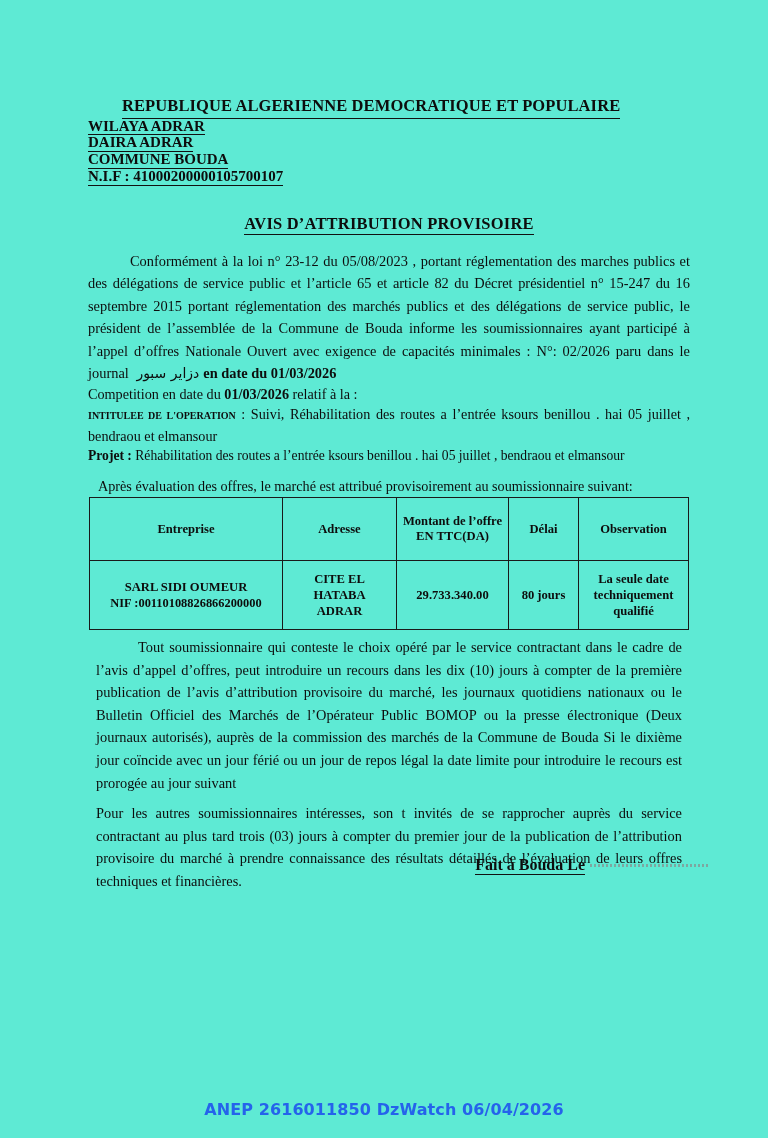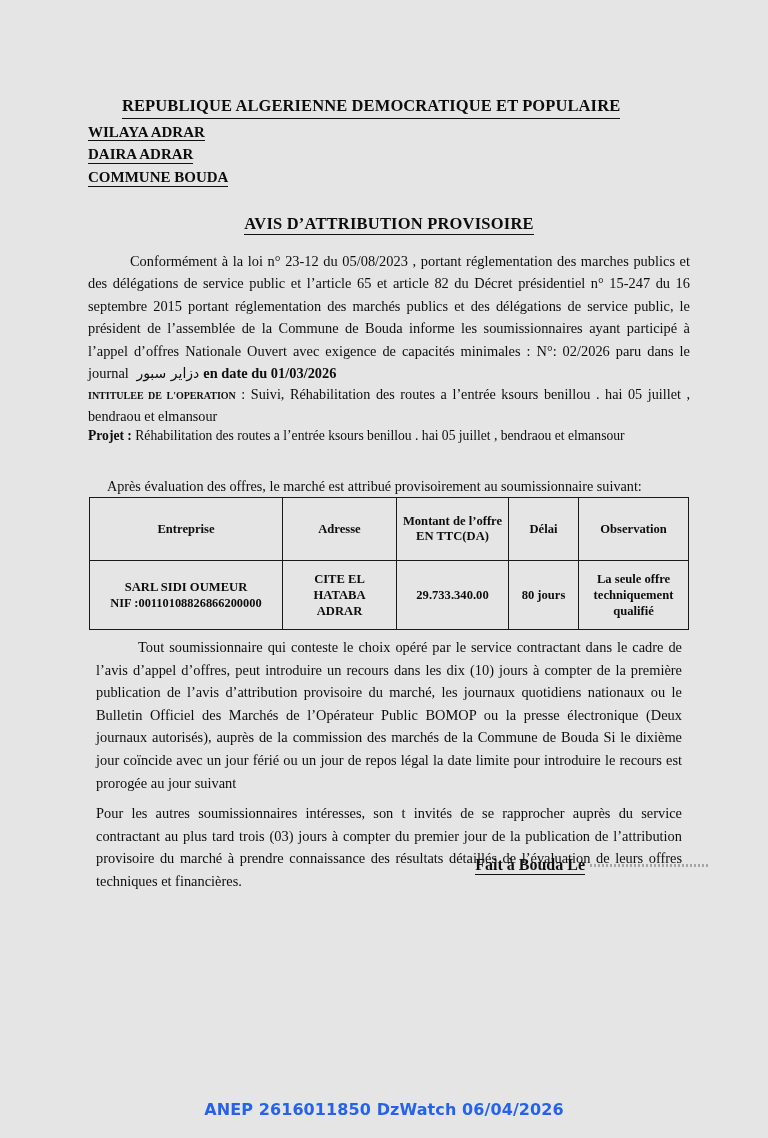--- a/index.html
+++ b/index.html
@@ -12,21 +12,21 @@
     width: 768px;
     height: 1138px;
     position: relative;
     font-family: "Liberation Serif", "DejaVu Serif", serif;
     color: #0d0d0d;
     overflow: hidden;
   }
   .page {
     position: absolute;
     inset: 0;
-    background: #e5e5e5;
+    background: #5eead4;
   }
 
   
   .header {
     position: absolute;
     left: 88px;
     top: 96px;
     width: 600px;
   }
   .org-title {
@@ -37,21 +37,20 @@
     border-bottom: 1.6px solid #111;
     display: inline-block;
     margin-left: 34px;
     padding-bottom: 1px;
     line-height: 1.25;
   }
   .org-line {
     font-weight: bold;
     font-size: 15px;
     line-height: 1.05;
-    margin-top: 6px;
     display: block;
   }
   .org-line span.u {
     border-bottom: 1.4px solid #111;
     display: inline-block;
     padding-bottom: 0px;
   }
 
   
   .doc-title {
@@ -111,21 +110,20 @@
   }
   .projet-line .b { font-weight: bold; }
 
   .after-eval {
     position: absolute;
     left: 98px;
     top: 477px;
     width: 595px;
     font-size: 14.2px;
     line-height: 19px;
-    margin-left: 9px;
   }
 
   
   table.award {
     position: absolute;
     left: 89px;
     top: 497px;
     width: 599px;
     border-collapse: collapse;
     table-layout: fixed;
@@ -215,28 +213,32 @@
     <div class="org-title">REPUBLIQUE ALGERIENNE DEMOCRATIQUE ET POPULAIRE</div>
     <div class="org-line">
       <span class="u">WILAYA ADRAR</span>
     </div>
     <div class="org-line">
       <span class="u">DAIRA ADRAR</span>
     </div>
     <div class="org-line">
       <span class="u">COMMUNE BOUDA</span>
     </div>
+    <div class="org-line">
+      <span class="u">N.I.F  : 41000200000105700107</span>
+    </div>
   </div>
 
   <div class="doc-title">
     <span>AVIS D’ATTRIBUTION PROVISOIRE</span>
   </div>
 
   <div class="body-text">
     <p class="p-indent"><span>Conformément à la loi n° 23-12 du 05/08/2023 , portant réglementation des marches publics et des délégations de service public et l’article 65 et article 82 du Décret présidentiel n° 15-247 du 16 septembre 2015 portant réglementation des marchés publics et des délégations de service public, le président de l’assemblée de la Commune de Bouda    informe les soumissionnaires ayant participé à l’appel d’offres Nationale Ouvert avec exigence de capacités minimales : N°: 02/2026  paru dans le journal </span><span class="ar">دزاير سبور</span><span class="b">en date du 01/03/2026</span></p>
+    <p class="line-compact"><span>Competition  en date du </span><span class="b">01/03/2026</span><span> relatif à la :</span></p>
     <p class="line-compact"><span class="op-label">INTITULEE DE L'OPERATION</span><span> :  </span><span>Suivi, Réhabilitation des routes a l’entrée ksours   benillou .  hai 05 juillet  , bendraou et elmansour</span></p>
     <p class="projet-line"><span class="b">Projet :</span><span> Réhabilitation des routes a l’entrée ksours  benillou . hai 05 juillet  ,  bendraou et elmansour</span></p>
   </div>
 
   <div class="after-eval">Après évaluation  des offres, le marché est attribué provisoirement au soumissionnaire  suivant:</div>
 
   <table class="award">
     <colgroup>
       <col style="width:193px">
       <col style="width:114px">
@@ -263,21 +265,21 @@
           <div class="nif">NIF  :00110108826866200000</div>
         </td>
         <td class="addr">
           <div>CITE EL</div>
           <div>HATABA</div>
           <div>ADRAR</div>
         </td>
         <td class="amount">29.733.340.00</td>
         <td class="delai">80 jours</td>
         <td class="obs">
-          <div>La seule offre</div>
+          <div>La seule date</div>
           <div>techniquement</div>
           <div>qualifié</div>
         </td>
       </tr>
     </tbody>
   </table>
 
   <div class="closing">
     <p class="p-indent">Tout soumissionnaire qui conteste le choix opéré par le service contractant dans le cadre de l’avis d’appel d’offres, peut introduire un recours dans les dix (10) jours à compter de la première publication de l’avis d’attribution provisoire du marché, les journaux  quotidiens nationaux ou  le Bulletin Officiel des Marchés de l’Opérateur Public BOMOP   ou la presse  électronique (Deux journaux autorisés), auprès de la commission des marchés de la Commune de Bouda Si le dixième jour coïncide avec un jour férié ou un jour de repos légal la date limite pour introduire  le recours est prorogée au jour suivant</p>
     <p>Pour les autres  soumissionnaires  intéresses,  son t  invités  de  se  rapprocher  auprès du  service  contractant  au  plus  tard  trois  (03)  jours  à  compter  du  premier  jour de la publication de l’attribution provisoire du marché à prendre connaissance des résultats détaillés de l’évaluation de leurs offres techniques et financières.</p>

